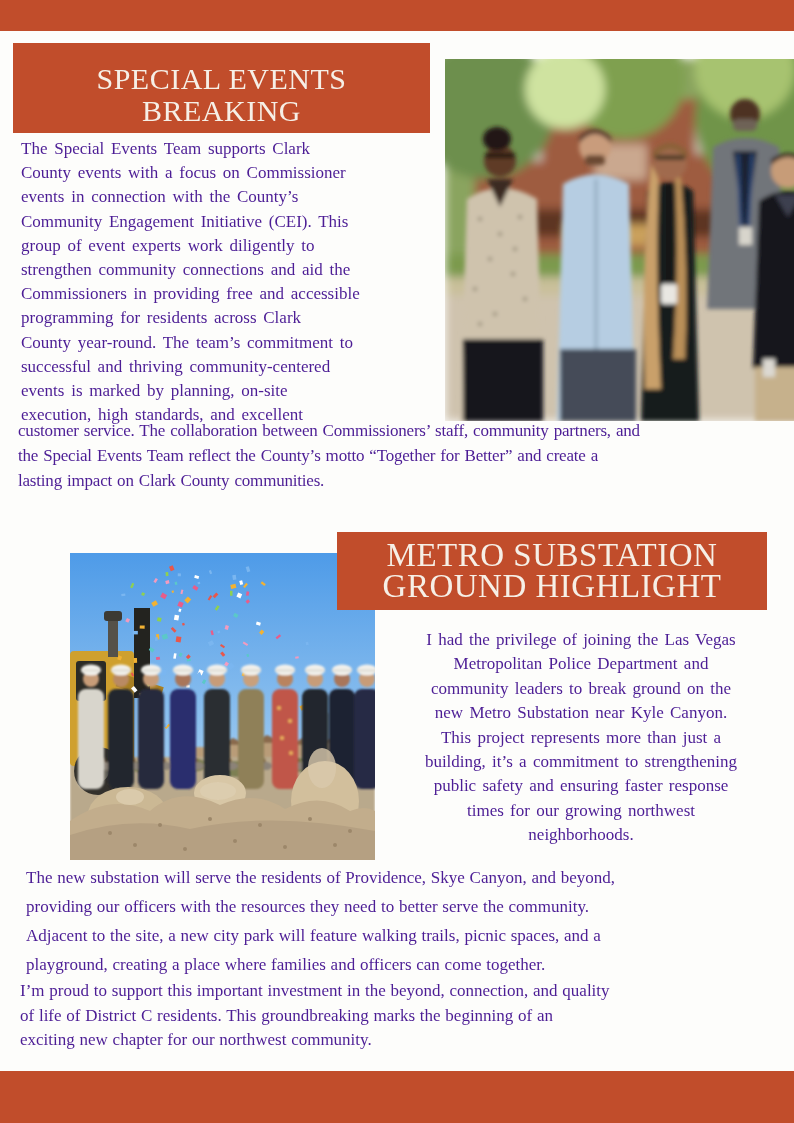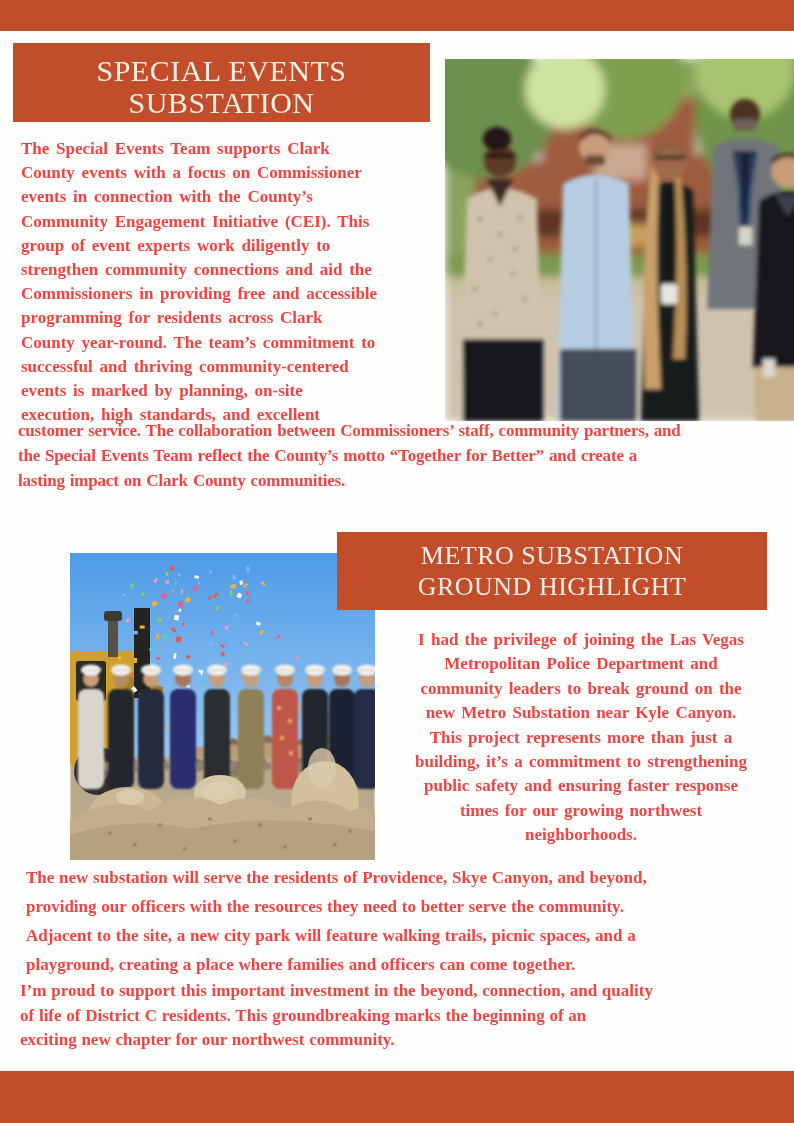--- a/index.html
+++ b/index.html
@@ -7,46 +7,46 @@
     position:relative;width:794px;height:1123px;overflow:hidden;
     background:#FDFDFB;font-family:"Liberation Serif",serif;color:#161616;
   }
   .bar{position:absolute;left:0;width:794px;background:#C14D2B;}
   .bar.top{top:0;height:31px;}
   .bar.bottom{top:1071px;height:52px;}
   .hdr{
     position:absolute;background:#C14D2B;color:#F6EFE6;z-index:3;
     text-align:center;font-weight:normal;letter-spacing:.5px;box-sizing:border-box;
   }
-  .hdr1{left:13px;top:43px;width:417px;height:79px;font-size:30px;line-height:32px;padding-top:12px;}
-  .hdr2{left:337px;top:532px;width:430px;height:78px;font-size:26px;line-height:31px;padding-top:8px;}
+  .hdr1{left:13px;top:43px;width:417px;height:90px;font-size:30px;line-height:32px;padding-top:20px;}
+  .hdr2{left:337px;top:532px;width:430px;height:78px;font-size:33px;line-height:31px;padding-top:8px;}
   .body{
-    position:absolute;font-weight:bold;white-space:pre-line;z-index:2;
-    font-size:17px;color:#ef4444;
+    position:absolute;font-weight:normal;white-space:pre-line;z-index:2;
+    font-size:17px;color:#4c1d95;
   }
   .col1{left:21px;top:120px;width:398px;line-height:24.2px;word-spacing:2.5px;}
   .full1{left:18px;top:401px;width:775px;line-height:25px;word-spacing:1px;letter-spacing:-0.2px;}
   .col2{left:368px;top:611px;width:426px;line-height:24.4px;word-spacing:2px;text-align:center;}
   .para2{left:20px;top:846px;width:775px;line-height:29px;word-spacing:.5px;margin-left:6px;}
   .para3{left:20px;top:962px;width:775px;line-height:24.6px;word-spacing:.5px;}
   .photo{position:absolute;z-index:1;display:block;}
   .photo svg{display:block;width:100%;height:100%;}
   #photo1{left:405px;top:43px;width:372px;height:362px;}
   #photo2{left:30px;top:537px;width:305px;height:307px;}
 </style>
 </head>
 <body>
 
 <div class="page">
 
   <div class="bar top"></div>
 
   <div class="hdr hdr1">
     <div>SPECIAL EVENTS</div>
-    <div>SUBSTATION</div>
+    <div>BREAKING</div>
   </div>
 
   <figure class="photo" id="photo1">
     <svg viewBox="0 0 372 362" preserveAspectRatio="none">
       <defs>
         <filter id="b1" x="-20%" y="-20%" width="140%" height="140%">
             <feGaussianBlur stdDeviation="5"></feGaussianBlur>
           </filter>
         <filter id="b2" x="-20%" y="-20%" width="140%" height="140%">
             <feGaussianBlur stdDeviation="2"></feGaussianBlur>

